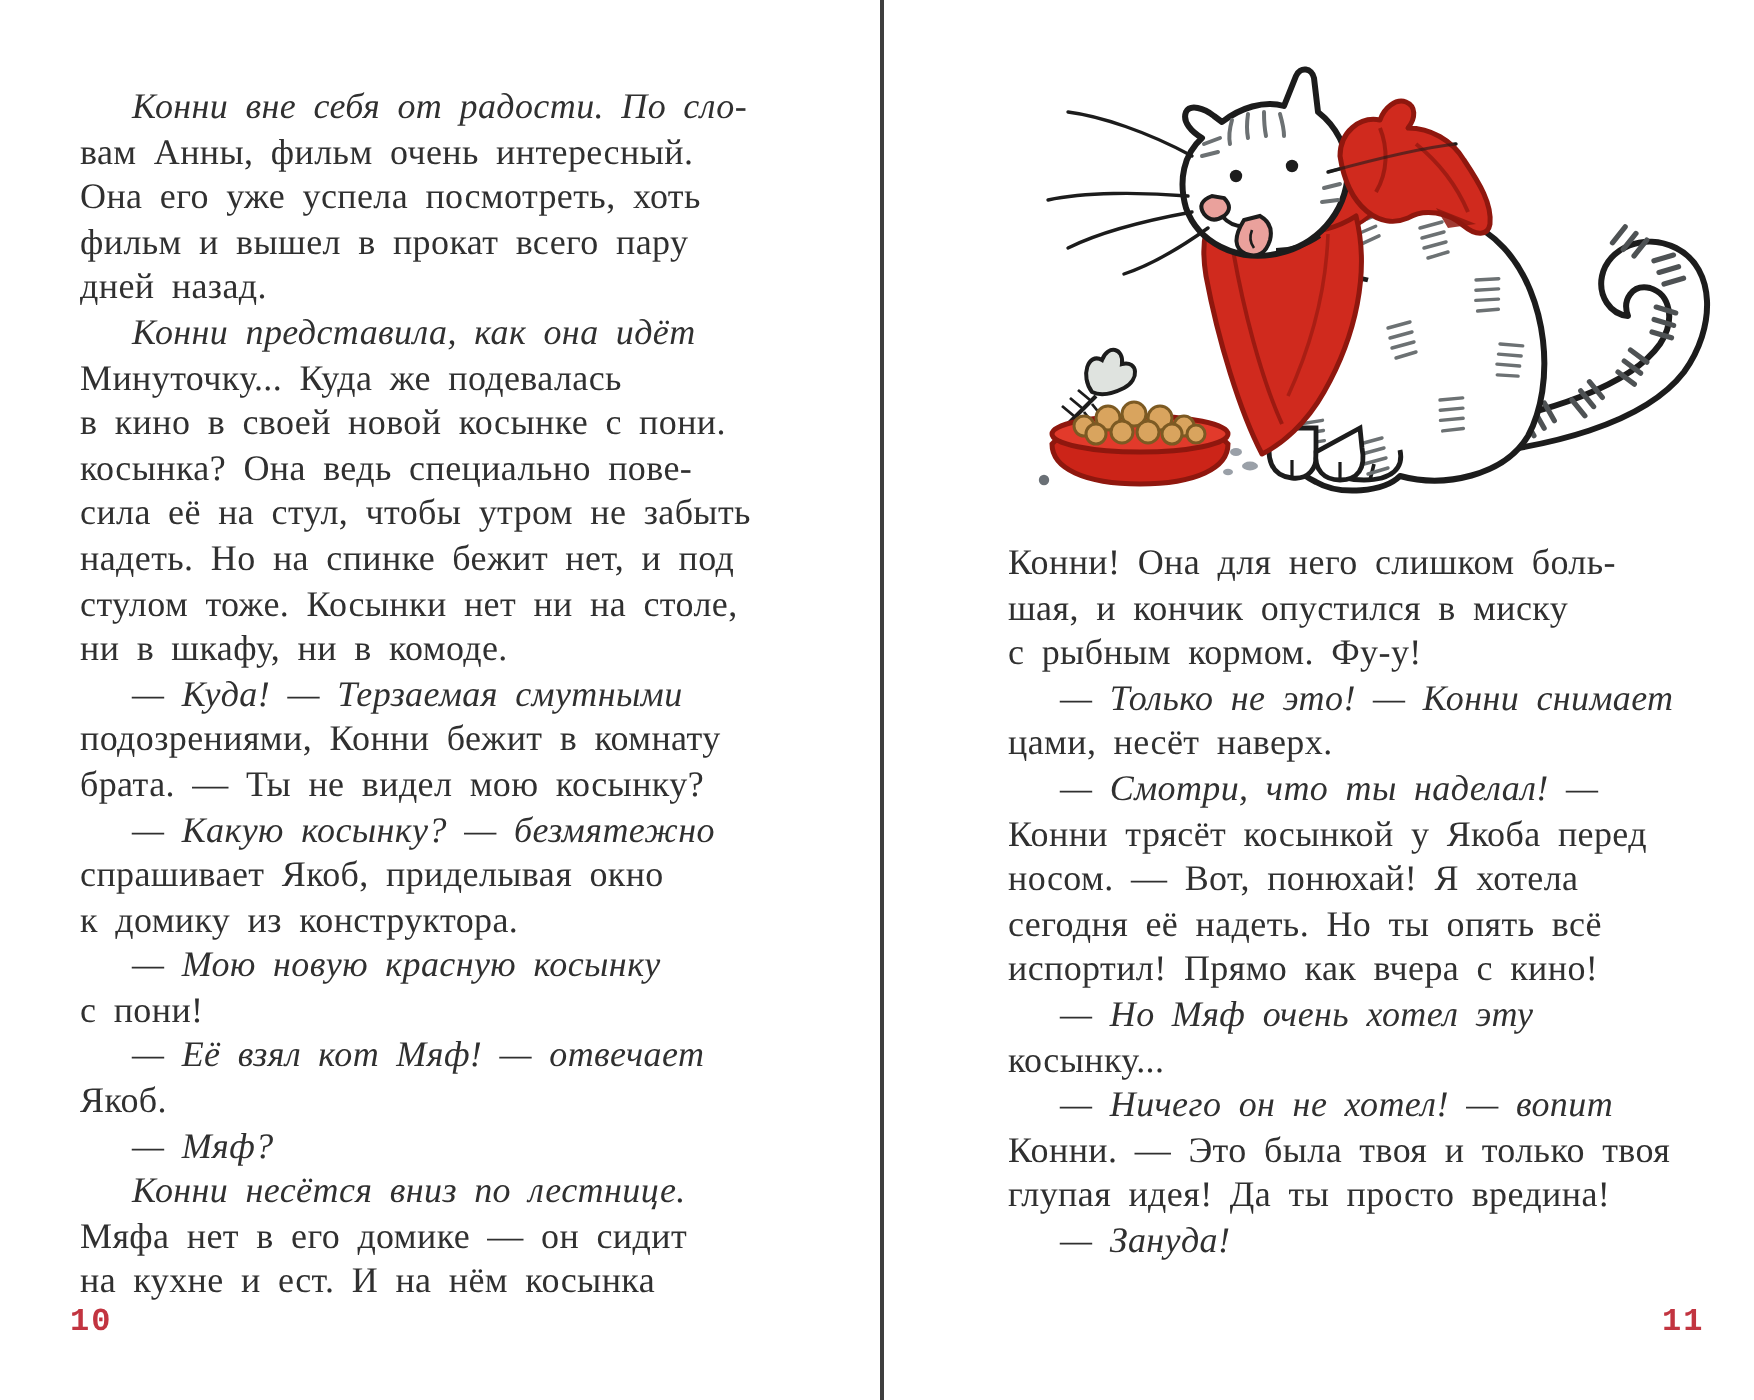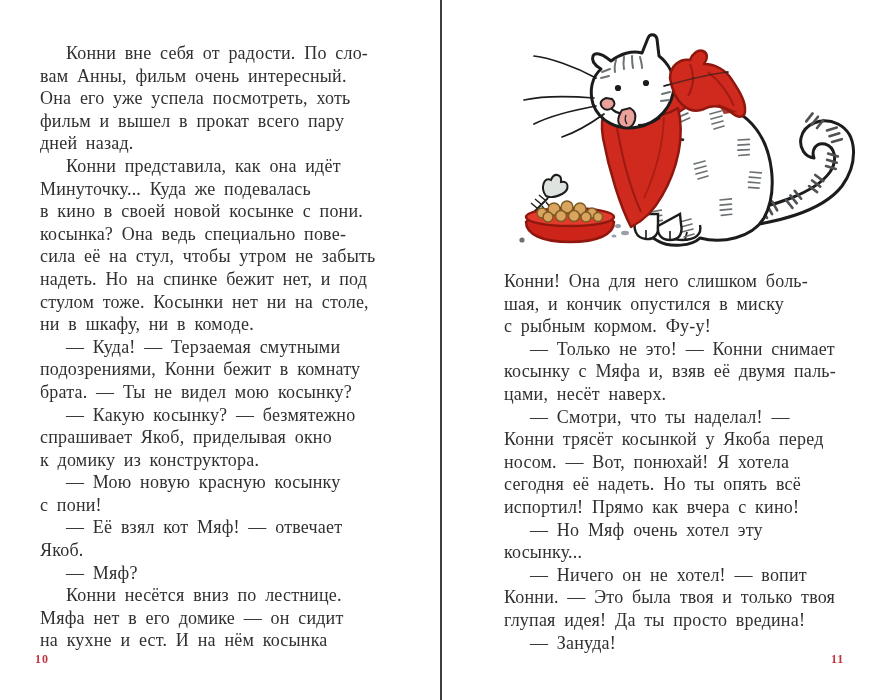--- a/index.html
+++ b/index.html
@@ -39,27 +39,28 @@
     position:absolute;
     font-size:18px;
     line-height:22.6px;
     letter-spacing:.2px;
     word-spacing:.22em;
     color:var(--text);
   }
   .page.left .text-col{left:40px;top:42px;width:390px;}
   .page.right .text-col{left:62px;top:270px;width:370px;}
   .line{white-space:nowrap;}
-  .line.indent{padding-left:26px;}
+  .line.indent{padding-left:26px;font-style:italic;}
   .page-num{
     position:absolute;
     color:var(--page-red);
-    font-size:12px;
+    font-size:16px;
     font-weight:bold;
     letter-spacing:1px;
+    font-family:Liberation Mono, monospace;
   }
   .page.left .page-num{left:35px;top:652px;}
   .page.right .page-num{left:389px;top:652px;}
   .illustration{position:absolute;left:70px;top:14px;width:356px;height:246px;}
   .illustration svg{display:block;width:356px;height:246px;}
 </style>
 </head>
 <body>
 
 <div class="page left">
@@ -218,21 +219,20 @@
         <circle cx="10" cy="226" r="2.6" fill="#6a7076"></circle>
       </g>
     </svg>
   </div>
 
   <div class="text-col" id="right-lines">
       <div class="line">Конни! Она для него слишком боль-</div>
       <div class="line">шая, и кончик опустился в миску</div>
       <div class="line">с рыбным кормом. Фу-у!</div>
       <div class="line indent">— Только не это! — Конни снимает</div>
-      <div class="line">косынку с Мяфа и, взяв её двумя паль-</div>
       <div class="line">цами, несёт наверх.</div>
       <div class="line indent">— Смотри, что ты наделал! —</div>
       <div class="line">Конни трясёт косынкой у Якоба перед</div>
       <div class="line">носом. — Вот, понюхай! Я хотела</div>
       <div class="line">сегодня её надеть. Но ты опять всё</div>
       <div class="line">испортил! Прямо как вчера с кино!</div>
       <div class="line indent">— Но Мяф очень хотел эту</div>
       <div class="line">косынку...</div>
       <div class="line indent">— Ничего он не хотел! — вопит</div>
       <div class="line">Конни. — Это была твоя и только твоя</div>

